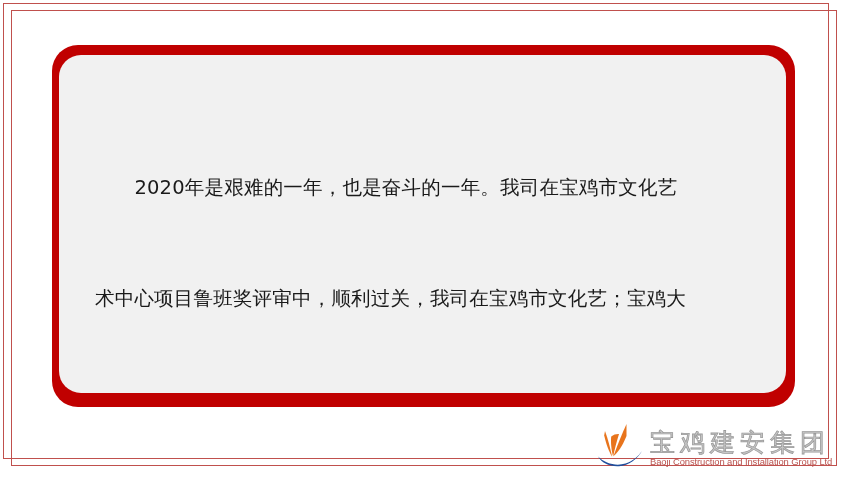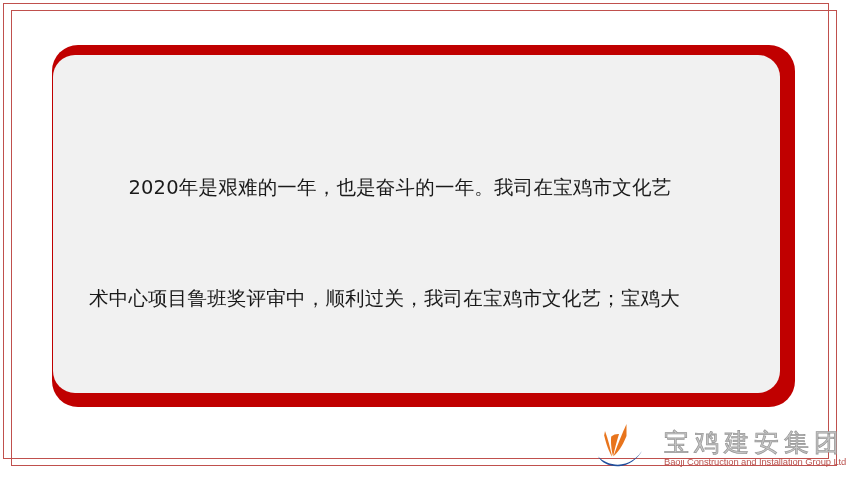--- a/index.html
+++ b/index.html
@@ -45,21 +45,21 @@
     position: absolute;
     left: 52px;
     top: 45px;
     width: 743px;
     height: 362px;
     background: #c00000;
     border-radius: 26px;
   }
   .card-body {
     position: absolute;
-    left: 53px;
+    left: 59px;
     top: 55px;
     width: 727px;
     height: 338px;
     background: #f1f1f1;
     border-radius: 22px;
     box-sizing: border-box;
     padding: 40px 38px 20px 36px;
     overflow: hidden;
   }
 
@@ -79,21 +79,21 @@
 
   
   .logo {
     position: absolute;
     left: 596px;
     top: 419px;
     width: 250px;
     height: 56px;
     display: flex;
     align-items: center;
-    gap: 20px;
+    gap: 6px;
   }
   .logo-mark {
     width: 48px;
     height: 50px;
     flex: 0 0 auto;
     position: relative;
   }
   .logo-text-wrap {
     display: flex;
     flex-direction: column;

